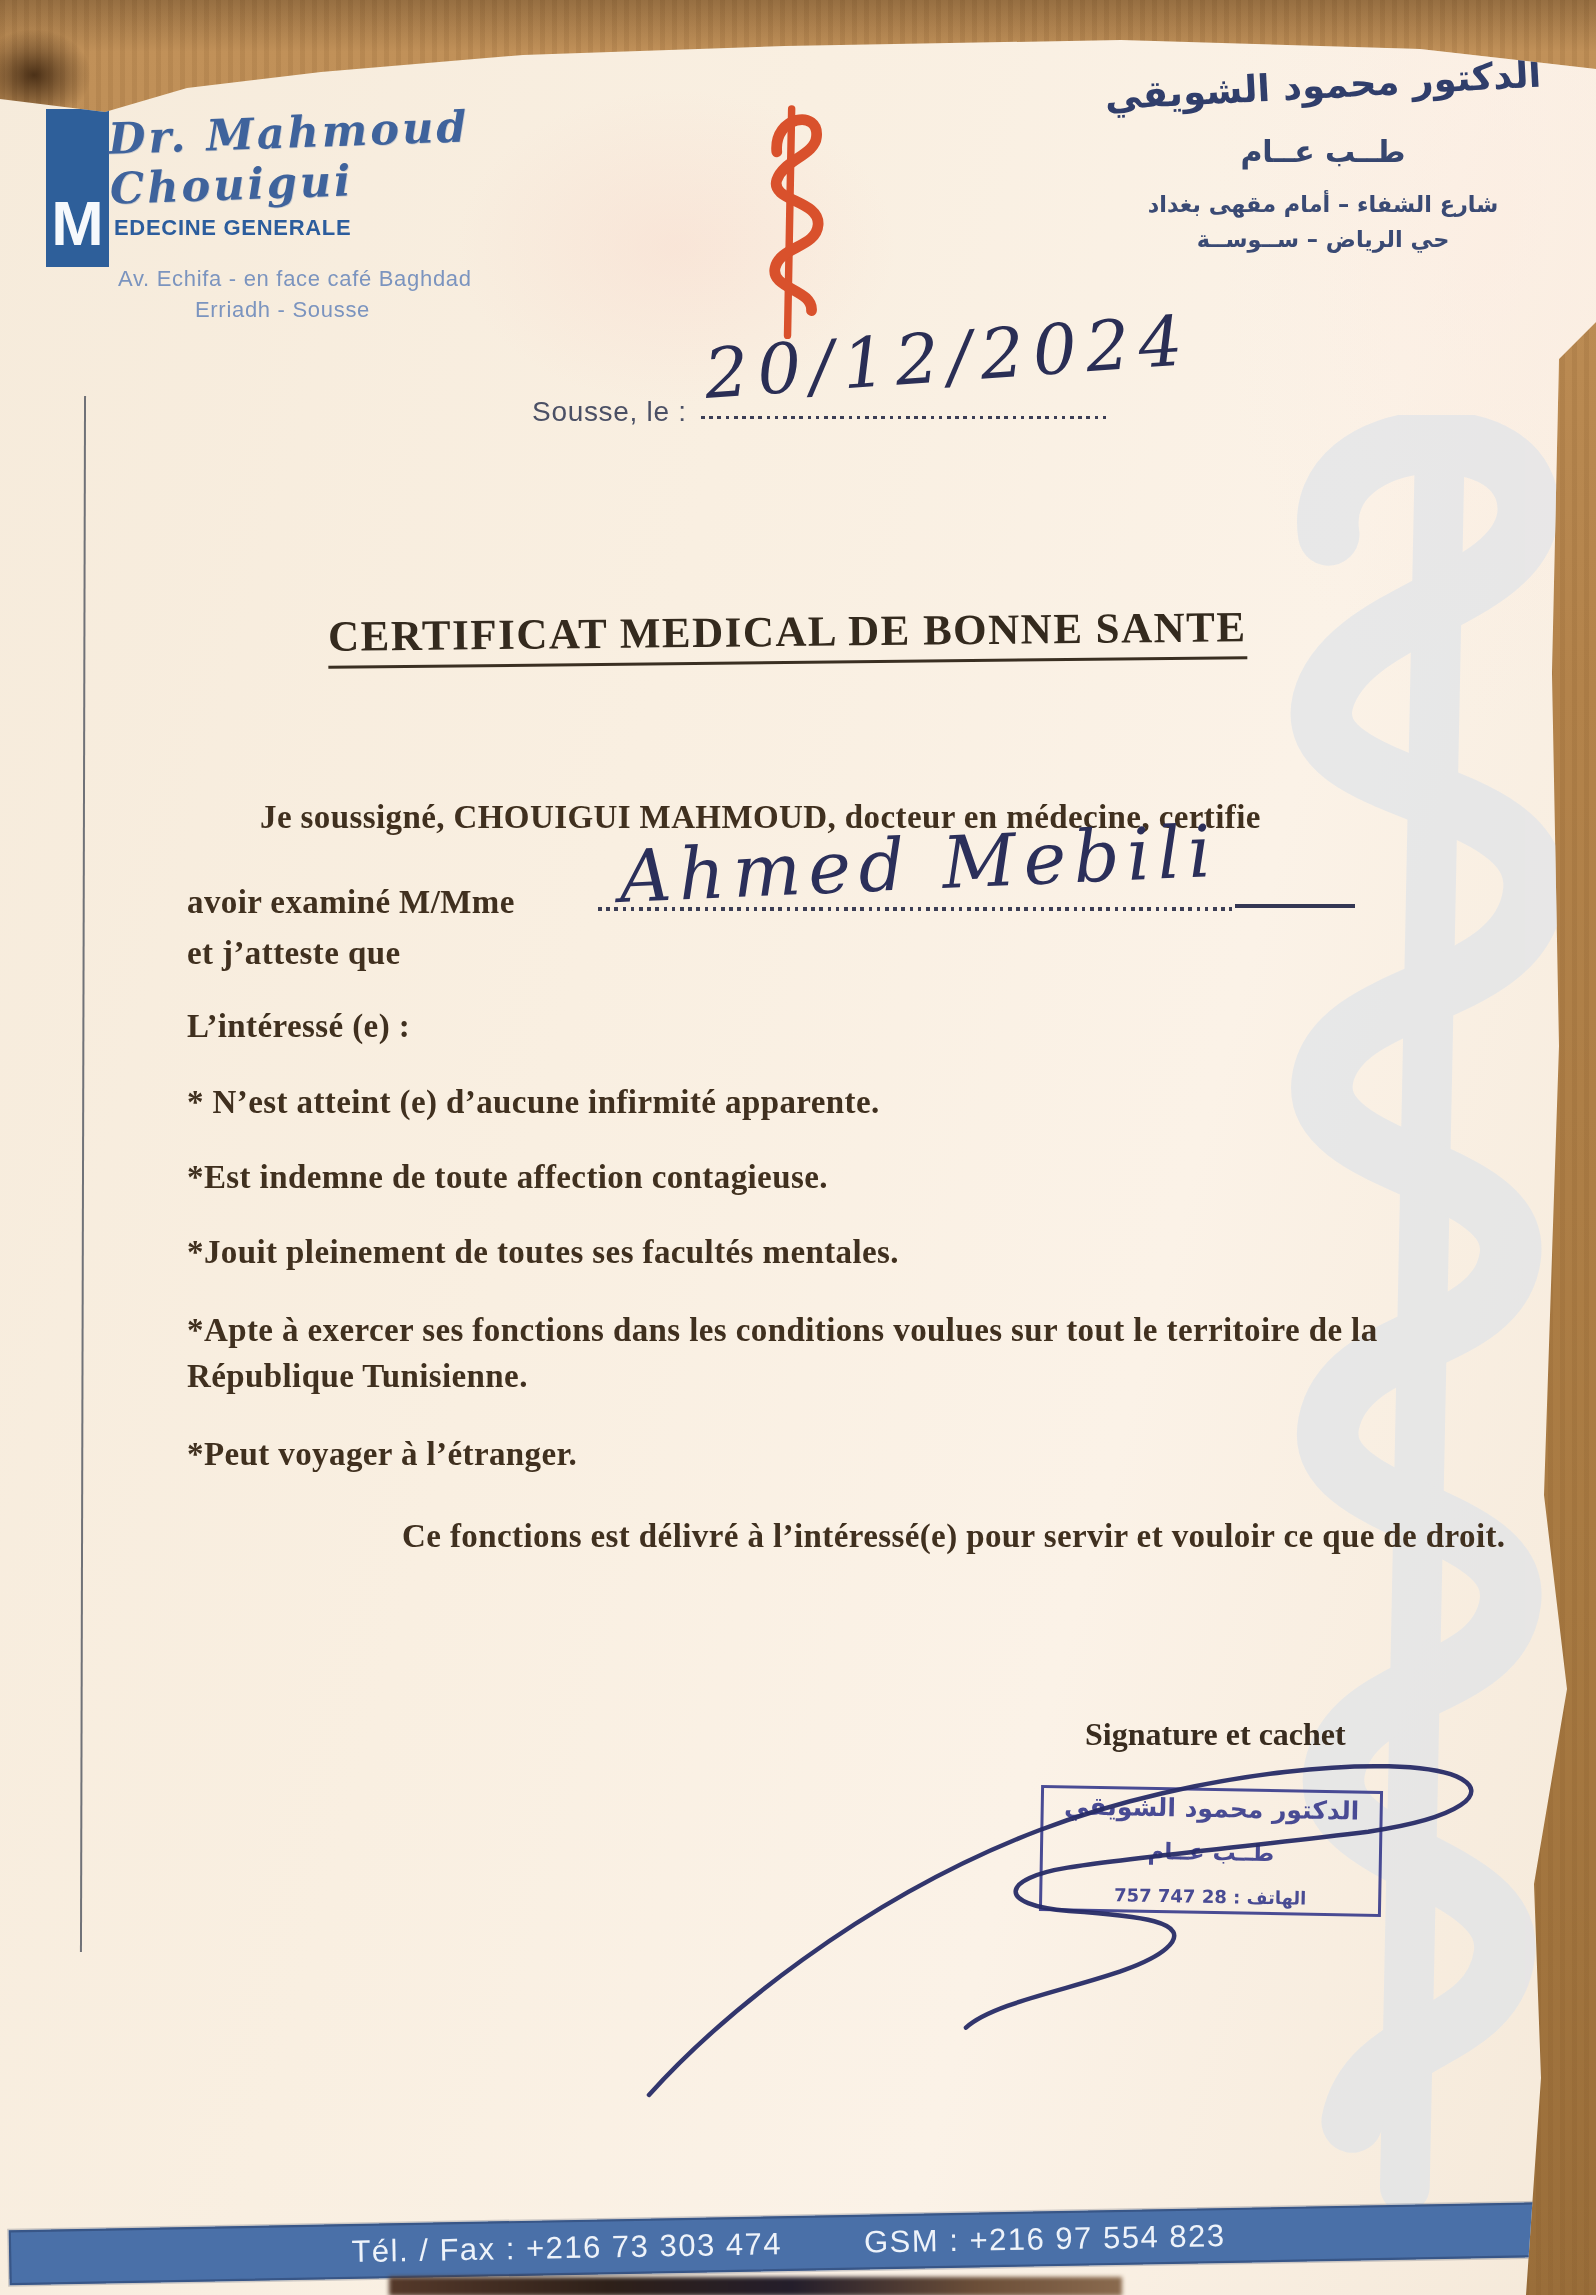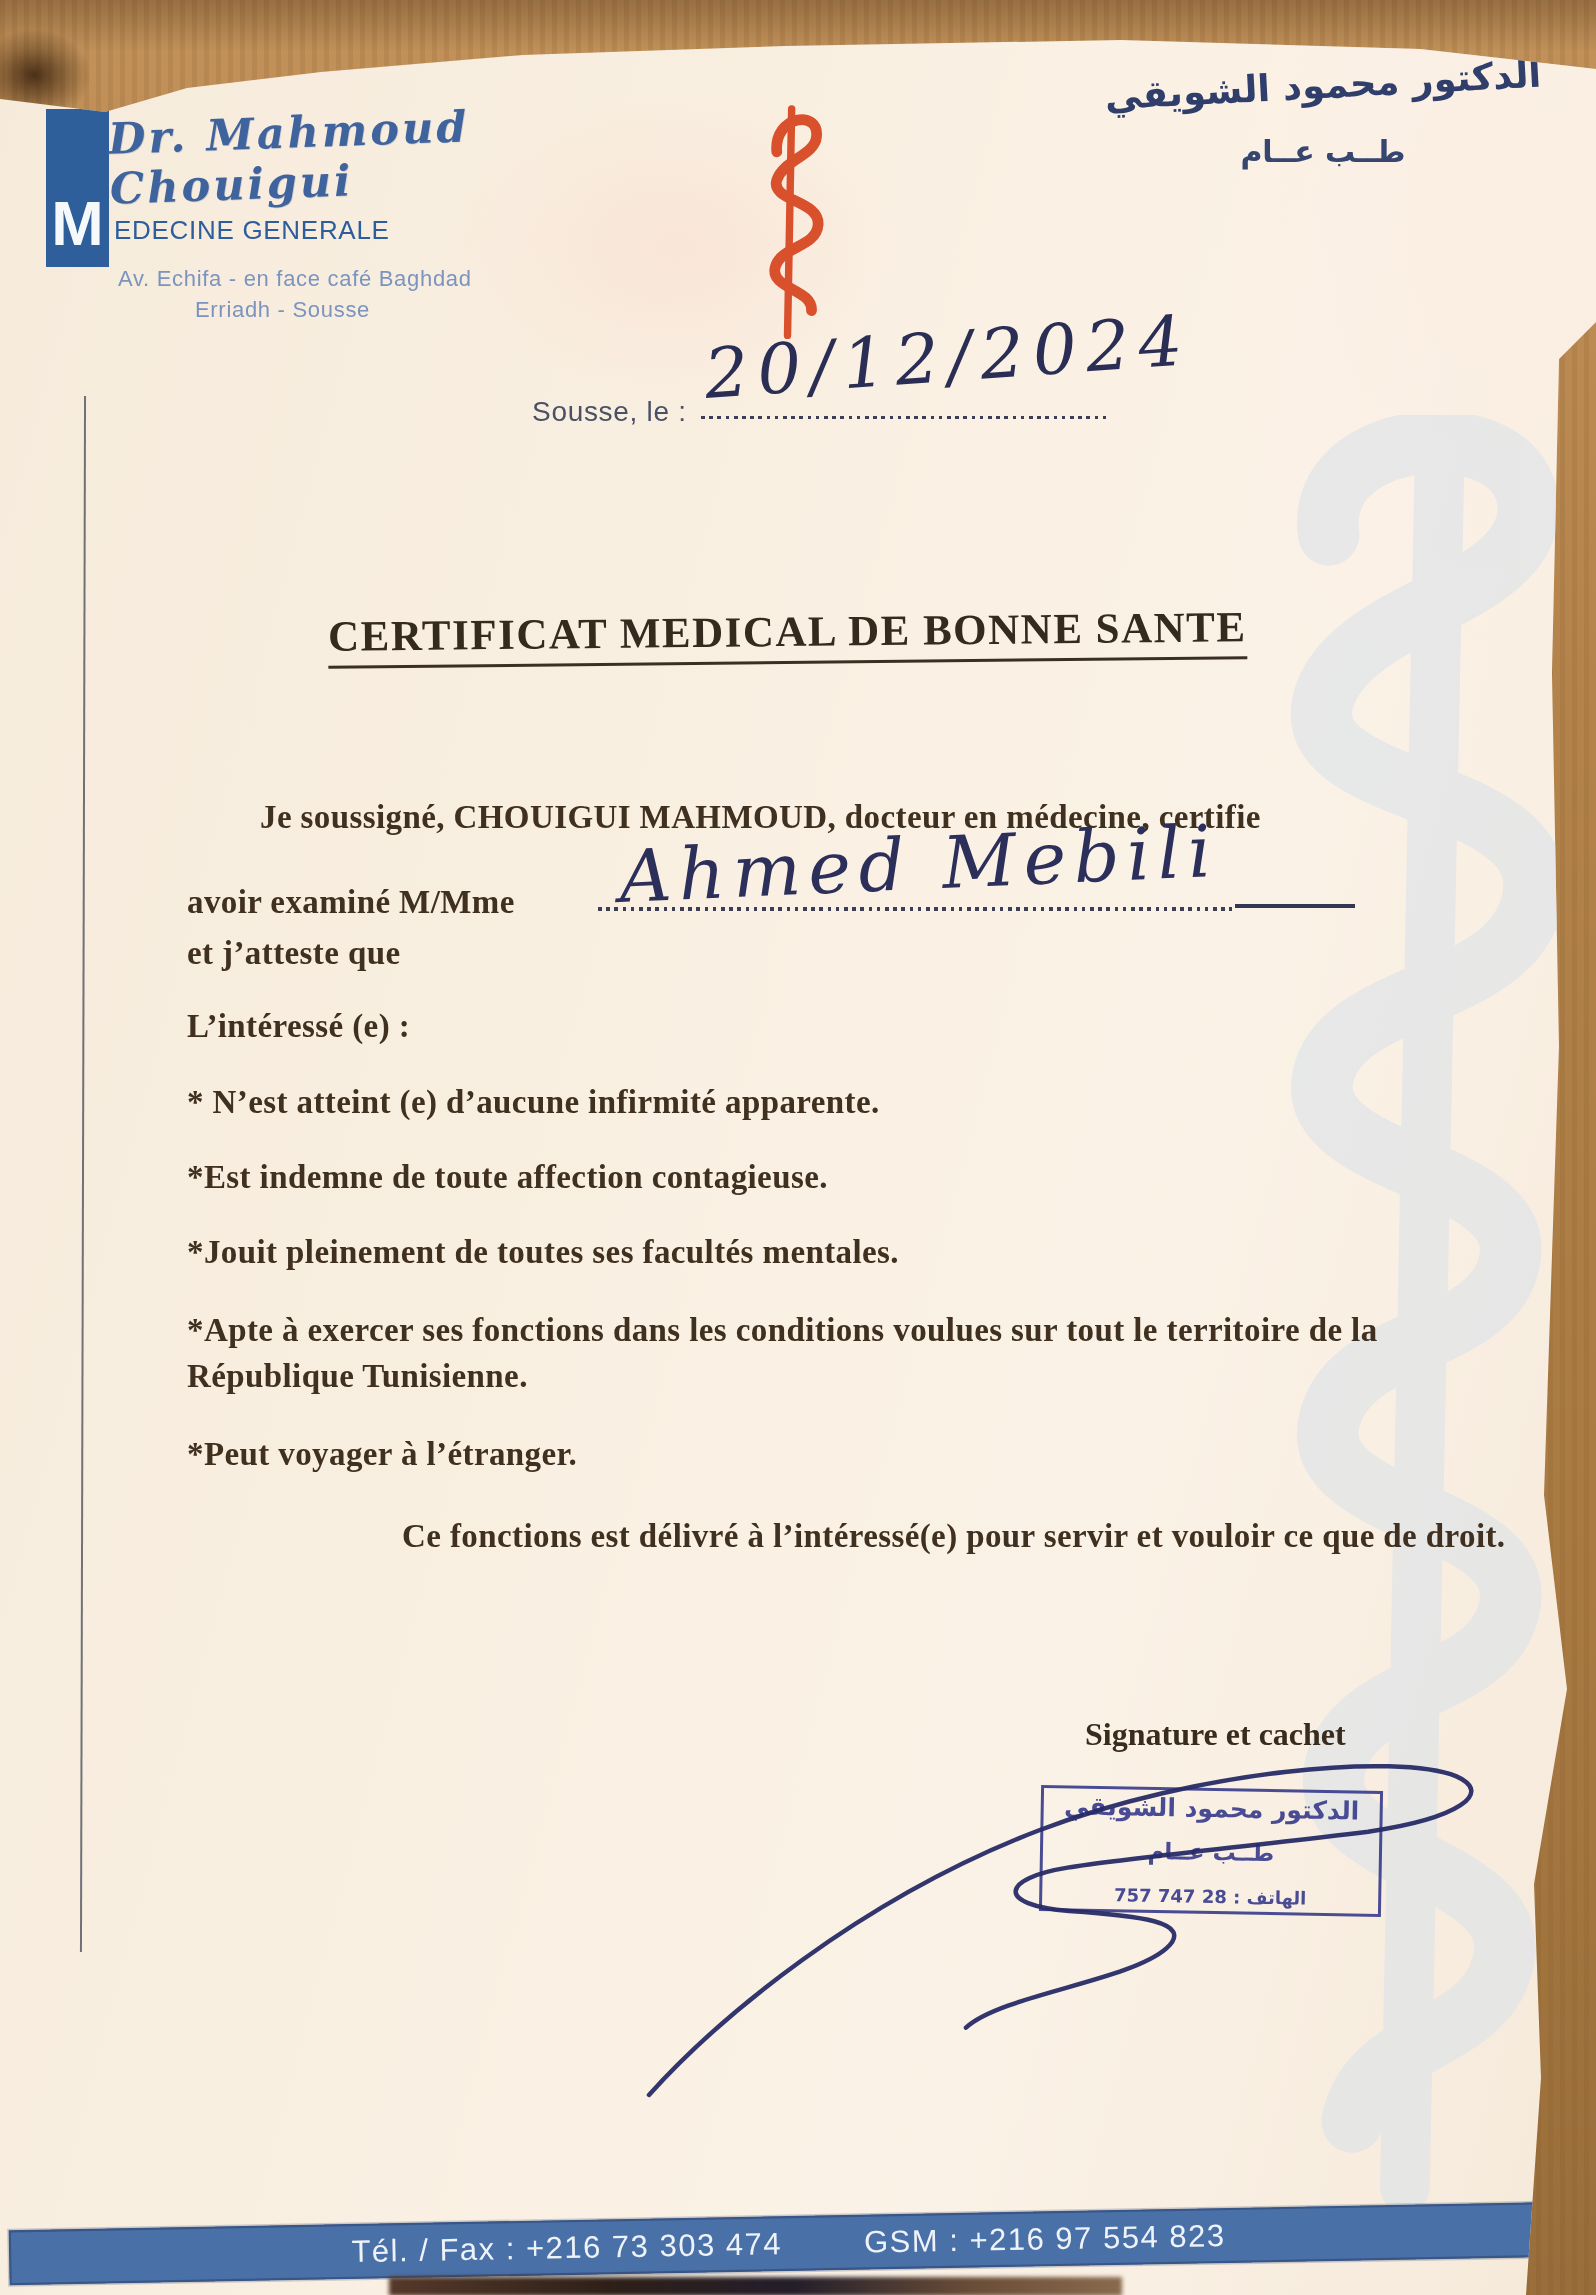--- a/index.html
+++ b/index.html
@@ -48,21 +48,21 @@
     padding-bottom:12px; box-sizing:border-box;
   }
   .script-name {
     position:absolute; left:109px; top:105px; width:508px;
     font-family:"DejaVu Serif", serif; font-style:italic; font-weight:bold;
     font-size:43px; letter-spacing:3px; color:#3f639c; transform:rotate(-2deg);
     text-shadow:0.7px 0.7px 0 rgba(63,99,156,.25);
   }
   .specialty {
     position:absolute; left:114px; top:215px;
-    font-family:"Liberation Sans", sans-serif; font-weight:normal; font-size:26px;
+    font-family:"Liberation Sans", sans-serif; font-weight:bold; font-size:22px;
     letter-spacing:0.7px; color:#2c5d9d;
   }
   .addr1, .addr2 {
     position:absolute; font-family:"Liberation Sans", sans-serif;
     font-size:22px; color:#7b94bf; letter-spacing:0.7px;
   }
   .addr1 { left:118px; top:266px; }
   .addr2 { left:118px; top:297px; width:329px; text-align:center; }
   .caduceus { position:absolute; left:737px; top:94px; width:106px; height:248px; }
   .ar-block {
@@ -176,20 +176,24 @@
     <svg class="caduceus" viewBox="0 0 120 300">
       <line x1="62" y1="18" x2="57" y2="292" stroke="#d9512c" stroke-width="9" stroke-linecap="round"></line>
       <path d="M44 70 C 40 26, 96 18, 92 52 C 90 74, 52 80, 44 104
                C 36 130, 96 128, 94 158 C 92 186, 48 184, 42 210
                C 36 236, 88 236, 86 262" fill="none" stroke="#d9512c" stroke-width="13" stroke-linecap="round"></path>
     </svg>
 
     <div class="ar-block">
       <div class="ar-name">الدكتور محمود الشويقي</div>
       <div class="ar-spec">طــب عــام</div>
+      <div class="ar-addr">
+        <div>شارع الشفاء – أمام مقهى بغداد</div>
+        <div>حي الرياض – ســوســة</div>
+      </div>
     </div>
 
     <div class="date-label">Sousse, le  :</div>
     <div class="date-dots"></div>
     <div class="date-hw">20/12/2024</div>
 
     <div class="title-row">
       <span>CERTIFICAT MEDICAL DE BONNE SANTE</span>
     </div>
 

